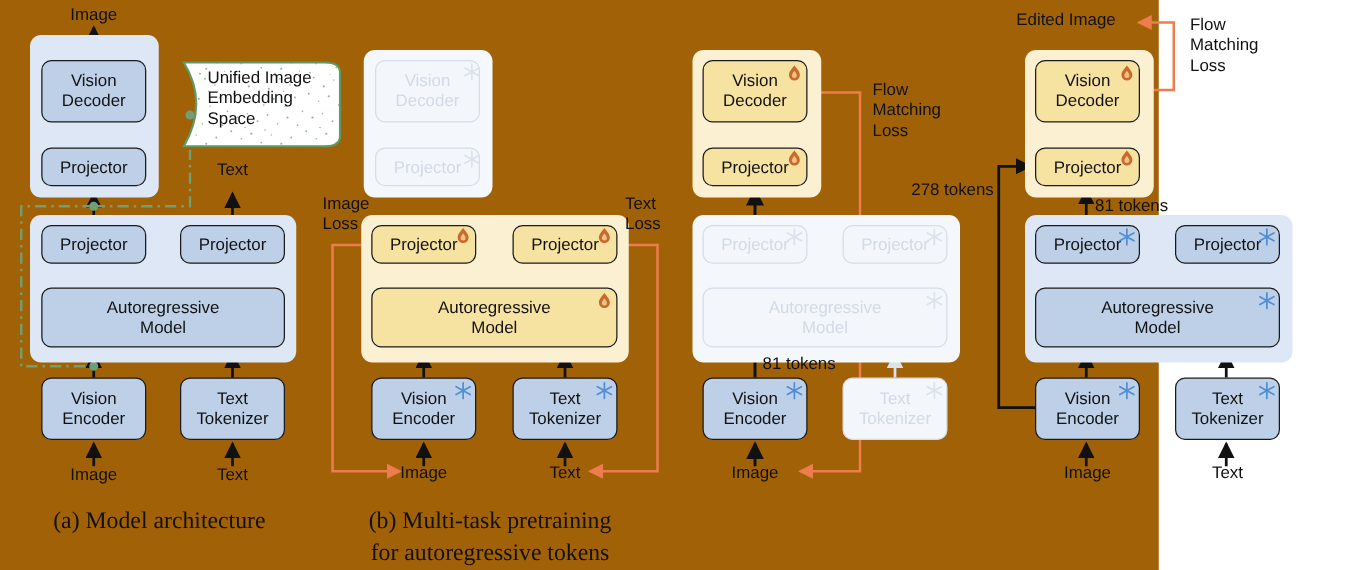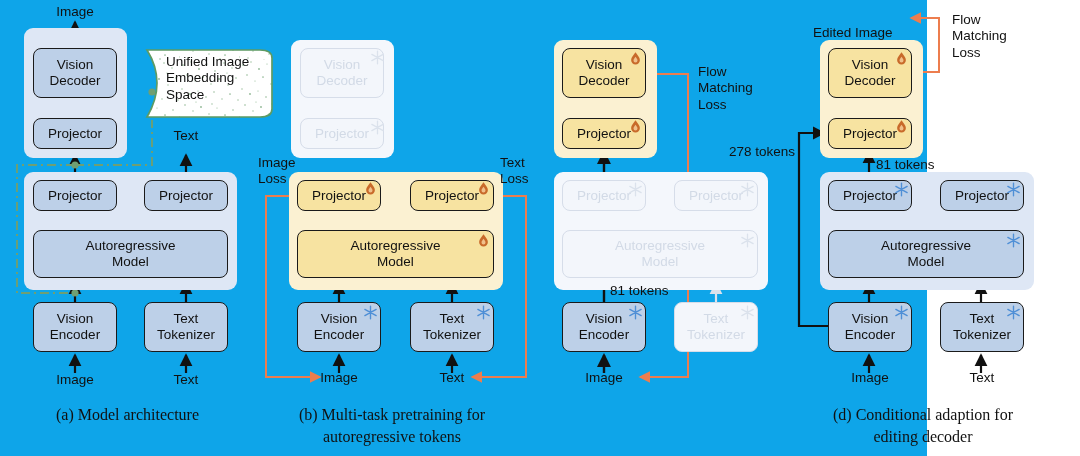--- a/index.html
+++ b/index.html
@@ -1,18 +1,18 @@
 <!DOCTYPE html>
 <html><head>
 <meta charset="utf-8">
 <style>
   html,body{margin:0;padding:0;background:#ffffff;}
   body{width:1080px;height:456px;overflow:hidden;
        font-family:"Liberation Sans","DejaVu Sans",sans-serif;}
-  #stage{position:relative;width:927px;height:456px;background:#0ea5e9;}
+  #stage{position:relative;width:927px;height:456px;background:#a16207;}
 
   
   .box{position:absolute;box-sizing:border-box;border:1.6px solid #1a1a1a;
        border-radius:8px;display:flex;align-items:center;justify-content:center;
        text-align:center;line-height:1.15;font-size:13.5px;color:#111;
        white-space:pre-line;}
   .blue{background:#bdd0e8;}
   .yellow{background:#f7e3a1;}
   .group{position:absolute;border-radius:9px;}
   .group-blue{background:#dee7f5;}
@@ -20,21 +20,21 @@
   .ghost{position:absolute;box-sizing:border-box;border:1.5px solid #d6dde9;
          border-radius:8px;background:#f3f6fb;display:flex;align-items:center;
          justify-content:center;text-align:center;line-height:1.15;
          font-size:13.5px;color:#d2dae6;white-space:pre-line;}
   .ghost-group{position:absolute;background:#f4f7fc;border-radius:9px;}
 
   
   .lbl{position:absolute;font-size:13.5px;color:#111;white-space:pre-line;
        line-height:1.22;}
   .lbl.c{text-align:center;}
-  .caption{position:absolute;text-align:center;font-size:16px;color:#111;
+  .caption{position:absolute;text-align:center;font-size:19px;color:#111;
            font-family:"Liberation Serif","DejaVu Serif",serif;line-height:1.35;}
 
   
   svg.ov{position:absolute;left:0;top:0;width:1080px;height:456px;
          pointer-events:none;overflow:visible;}
 
   
   .ico{position:absolute;width:15px;height:15px;}
 </style>
 </head>
@@ -284,21 +284,21 @@
     </svg>
 
   <div class="lbl" style="left:610px;top:283px;width:80px;">81 tokens</div>
   <div class="box blue" style="left:562px;top:302px;width:84px;height:50px;">Vision
 Encoder</div>
   <svg class="ico" style="left:628px;top:305px;" viewBox="0 0 24 24" stroke="#4f8fd6" stroke-width="2.2" fill="none" stroke-linecap="round">
     <path d="M12 2 L12 22 M3 7 L21 17 M21 7 L3 17"></path>
     </svg>
   <div class="lbl c" style="left:574px;top:370px;width:60px;">Image</div>
 
-  <div class="lbl" style="left:813px;top:8px;width:92px;margin-top:17px;">Edited Image</div>
+  <div class="lbl" style="left:813px;top:8px;width:92px;">Edited Image</div>
   <div class="lbl" style="left:952px;top:12px;width:80px;">Flow
 Matching
 Loss</div>
 
   <div class="group group-yellow" style="left:820px;top:40px;width:103px;height:118px;"></div>
   <div class="box yellow" style="left:828px;top:48px;width:84px;height:50px;">Vision
 Decoder</div>
   <div class="box yellow" style="left:828px;top:118px;width:84px;height:31px;">Projector</div>
   <svg class="ico" style="left:894px;top:51px;" viewBox="0 0 24 24">
       <path d="M12 2 C15 7 19 9.5 19 14.5 A7 7 0 0 1 5 14.5 C5 9.5 9 7 12 2 Z" fill="#c86a2a"></path>
@@ -337,16 +337,14 @@
   <svg class="ico" style="left:1006px;top:305px;" viewBox="0 0 24 24" stroke="#4f8fd6" stroke-width="2.2" fill="none" stroke-linecap="round">
     <path d="M12 2 L12 22 M3 7 L21 17 M21 7 L3 17"></path>
     </svg>
 
   <div class="lbl c" style="left:840px;top:370px;width:60px;">Image</div>
   <div class="lbl c" style="left:952px;top:370px;width:60px;">Text</div>
 
   <div class="caption" style="left:20px;top:404px;width:215px;">(a) Model architecture</div>
   <div class="caption" style="left:282px;top:404px;width:220px;">(b) Multi-task pretraining for
 autoregressive tokens</div>
-  <div class="caption" style="left:812px;top:404px;width:222px;">(d) Conditional adaption for
-editing decoder</div>
 
 </div>
 
 </body></html>

